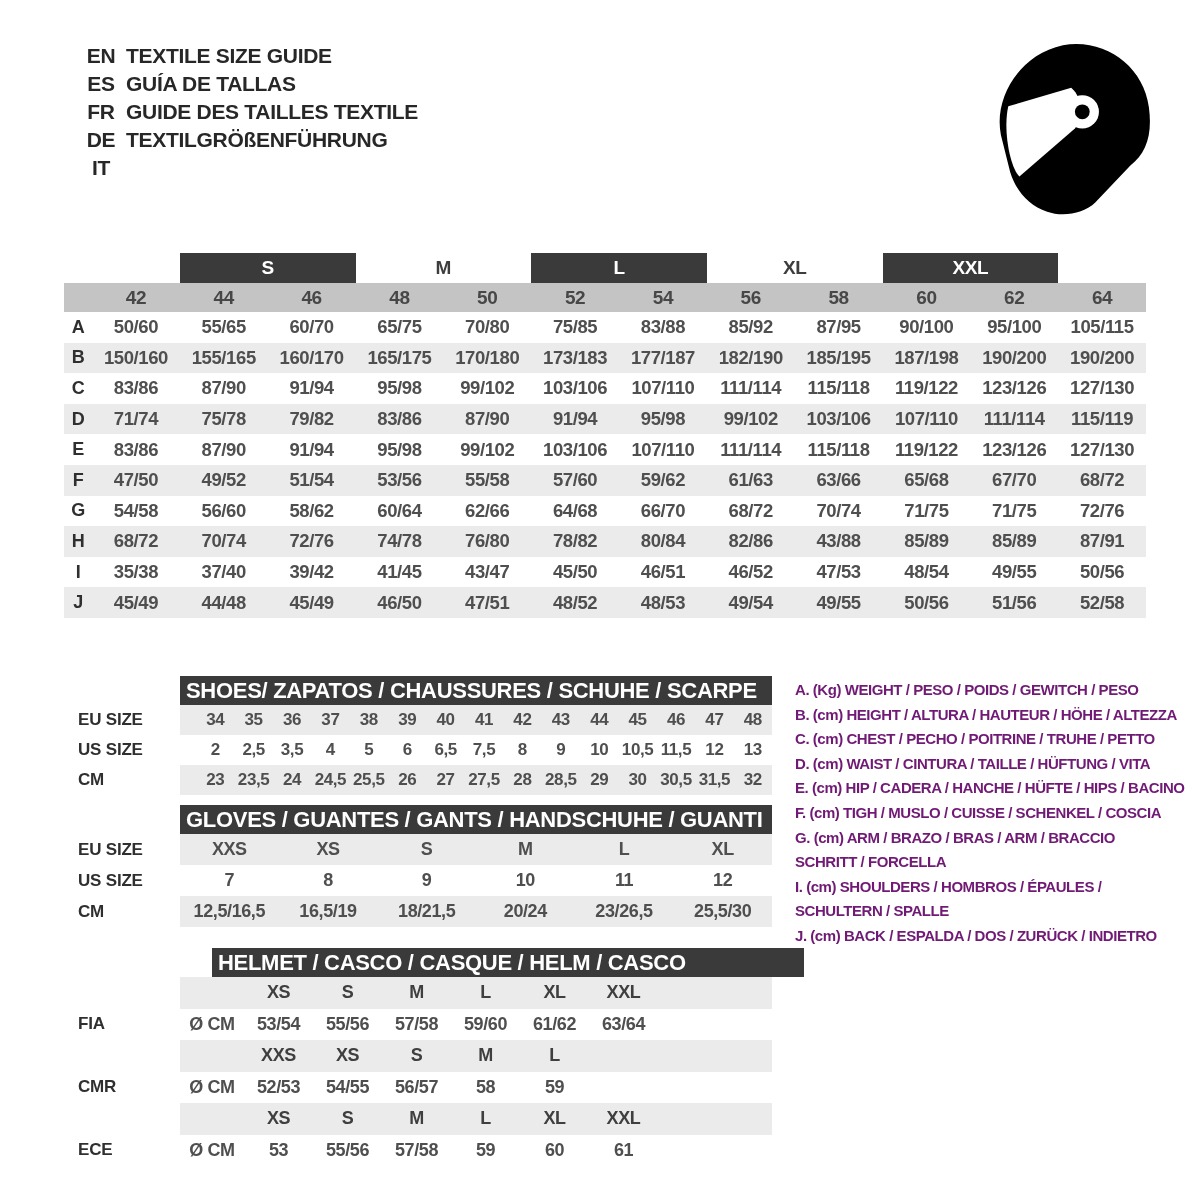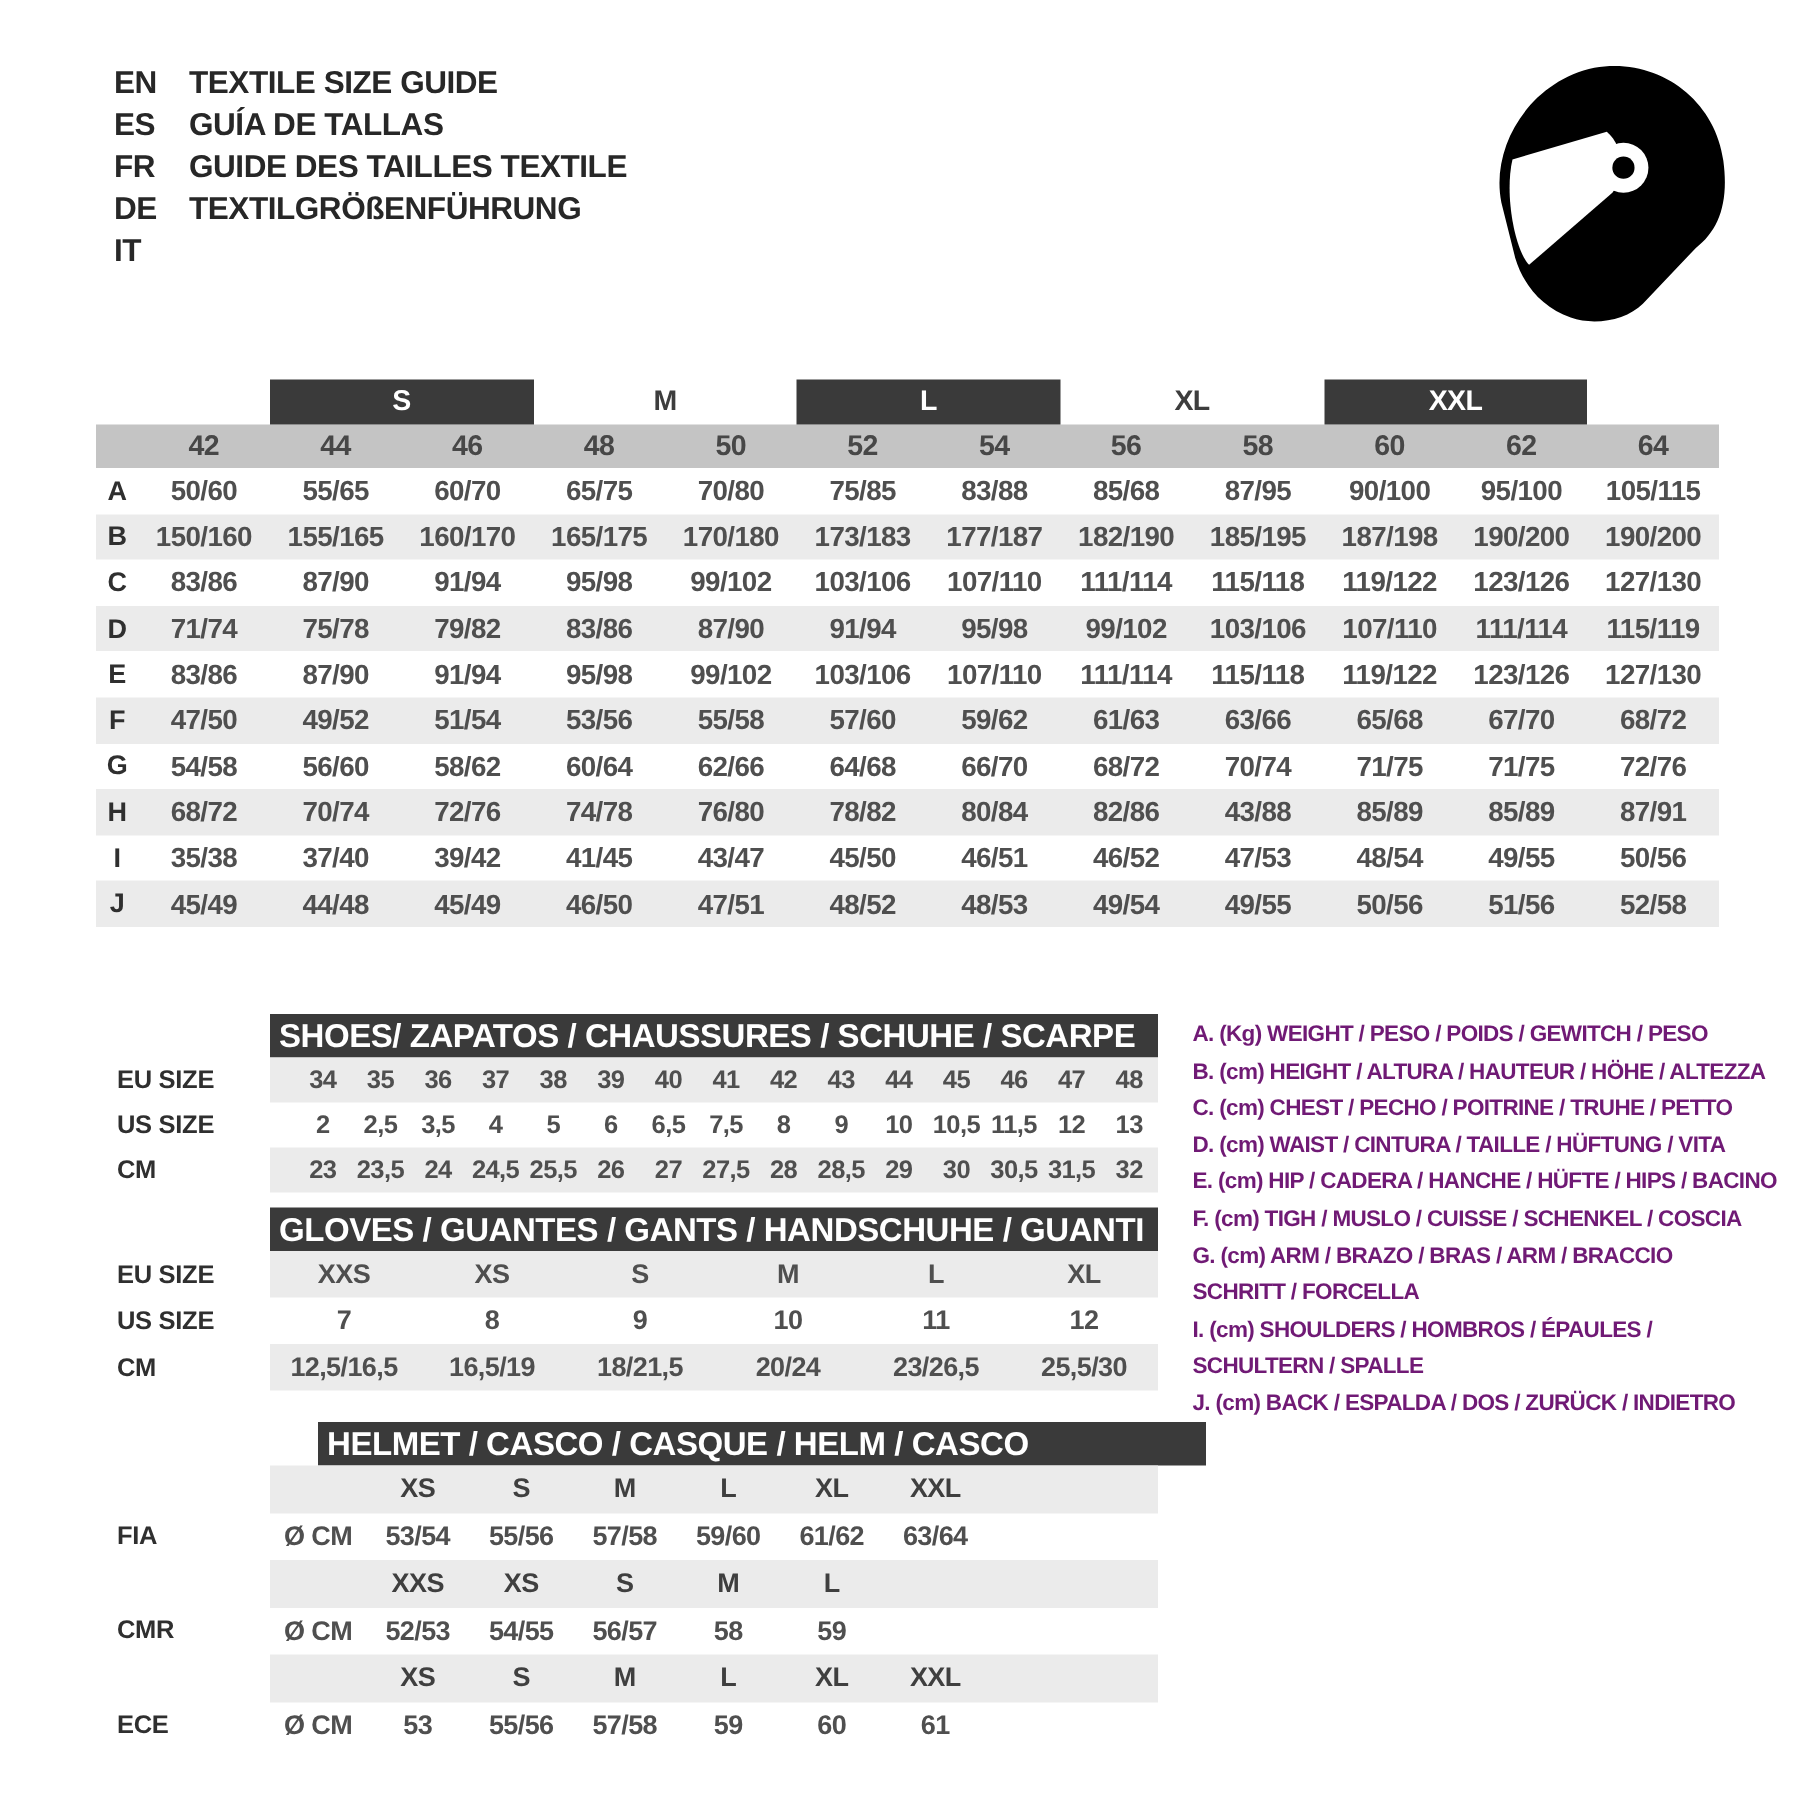--- a/index.html
+++ b/index.html
@@ -2,21 +2,21 @@
 <html style="--dark: #3a3a3a; --band: #c4c4c4; --stripe: #ebebeb;"><head>
 <meta charset="utf-8">
 <style>
   html,body{margin:0;padding:0;background:#ffffff;}
   .page{position:relative;width:1200px;height:1200px;background:#fff;overflow:hidden;
         font-family:"Liberation Sans",sans-serif;color:#2d2d2d;}
 
   
   #langs{position:absolute;left:76px;top:42px;}
   .lrow{display:flex;height:28px;align-items:center;font-size:21px;font-weight:bold;
-        color:#272727;letter-spacing:-0.3px;white-space:nowrap;}
+        color:#272727;letter-spacing:-0.3px;white-space:nowrap;text-align:center;}
   .lrow .code{width:50px;flex:0 0 50px;}
 
   
   #helmet-icon{position:absolute;left:975px;top:33px;width:185px;height:190px;}
   #helmet-icon svg{width:100%;height:100%;display:block;}
 
   
   #main-table{position:absolute;left:64px;top:253px;width:1082px;}
   .grow{display:grid;grid-template-columns:28px repeat(12,1fr);align-items:center;
         text-align:center;font-weight:bold;letter-spacing:-0.4px;}
@@ -129,21 +129,21 @@
     <div id="main-rows">
         <div class="grow drow">
           <div class="rl">A</div>
           <div>50/60</div>
           <div>55/65</div>
           <div>60/70</div>
           <div>65/75</div>
           <div>70/80</div>
           <div>75/85</div>
           <div>83/88</div>
-          <div>85/68</div>
+          <div>85/92</div>
           <div>87/95</div>
           <div>90/100</div>
           <div>95/100</div>
           <div>105/115</div>
         </div>
         <div class="grow drow stripe-bg">
           <div class="rl">B</div>
           <div>150/160</div>
           <div>155/165</div>
           <div>160/170</div>

